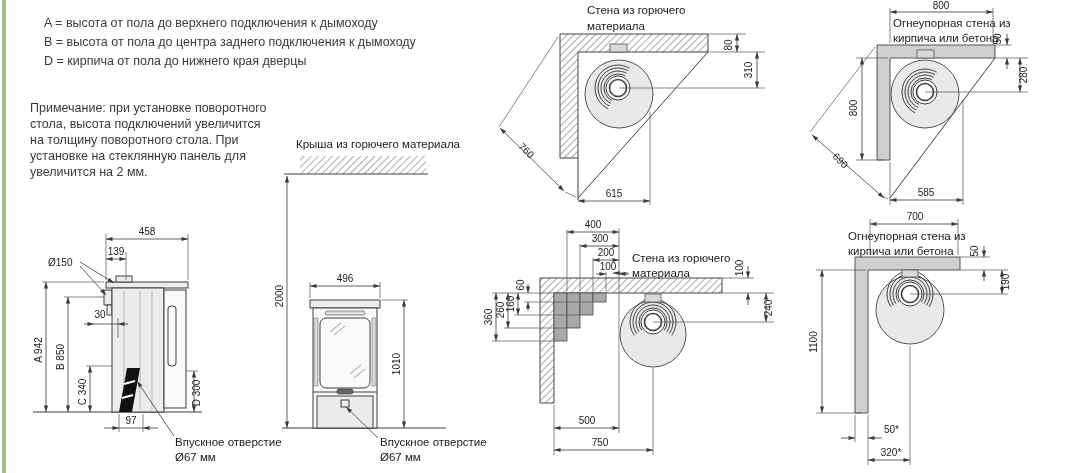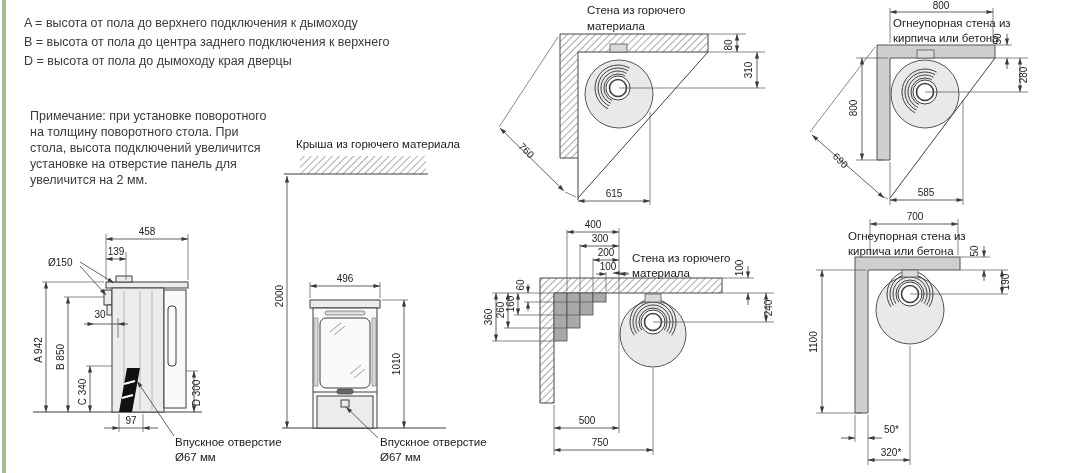--- a/index.html
+++ b/index.html
@@ -1,20 +1,20 @@
 <!DOCTYPE html>
 <html><head>
 <meta charset="utf-8">
 <style>
   html,body{margin:0;padding:0;background:#fff;}
   .page{position:relative;width:1073px;height:473px;background:#fff;overflow:hidden;
         font-family:"Liberation Sans","DejaVu Sans",sans-serif;color:#333;}
   .green-edge{position:absolute;left:2px;top:0;width:4px;height:473px;background:#a6bf91;}
-  .legend{position:absolute;left:24px;top:14px;font-size:12.5px;line-height:19px;color:#3a3a3a;}
-  .note{position:absolute;left:30px;top:100px;font-size:12.5px;line-height:16px;color:#3a3a3a;margin-top:8px;}
+  .legend{position:absolute;left:44px;top:14px;font-size:12.5px;line-height:19px;color:#3a3a3a;}
+  .note{position:absolute;left:30px;top:100px;font-size:12.5px;line-height:16px;color:#3a3a3a;}
   svg{position:absolute;overflow:visible;}
   svg text{font-family:"Liberation Sans","DejaVu Sans",sans-serif;}
   .dim{font-size:10px;fill:#222;}
   .lbl{font-size:11.5px;fill:#1a1a1a;}
   .dl{stroke:#3a3a3a;stroke-width:0.8;}
   .ext{stroke:#555;stroke-width:0.7;}
   .out{stroke:#3f3f3f;stroke-width:1;fill:none;}
   .fillg{fill:#ececec;stroke:#3f3f3f;stroke-width:1;}
   .fillw{fill:#fafafa;stroke:#3f3f3f;stroke-width:1;}
   .wallg{fill:#cfcfcf;stroke:#555;stroke-width:1;}
@@ -23,29 +23,29 @@
   .seam{stroke:#b9b9b9;stroke-width:1;}
 </style>
 </head>
 <body>
 
 <div class="page">
   <div class="green-edge"></div>
 
   <div class="legend">
     <div>A = высота от пола до верхнего подключения к дымоходу</div>
-    <div>B = высота от пола до центра заднего подключения к верхнего</div>
-    <div>D = высота от пола до дымоходу края дверцы</div>
+    <div>B = высота от пола до центра заднего подключения к дымоходу</div>
+    <div>D = кирпича от пола до нижнего края дверцы</div>
   </div>
 
   <div class="note">
     <div>Примечание: при установке поворотного</div>
+    <div>стола, высота подключений увеличится</div>
     <div>на толщину поворотного стола.  При</div>
-    <div>стола, высота подключений увеличится</div>
-    <div>установке на отверстие панель для</div>
+    <div>установке на стеклянную панель для</div>
     <div>увеличится на 2 мм.</div>
   </div>
 
   <svg style="left:18px;top:222px" width="267" height="251" viewBox="18 222 267 251">
     <g>
       <line class="out" x1="33" y1="412" x2="202" y2="412"></line>
       <rect class="fillg" x="106" y="282" width="82" height="6"></rect>
       <rect class="fillg" x="116" y="276" width="16" height="6"></rect>
       <rect class="fillg" x="104" y="290" width="8" height="15"></rect>
       <rect class="fillg" x="107" y="305" width="5" height="10"></rect>

